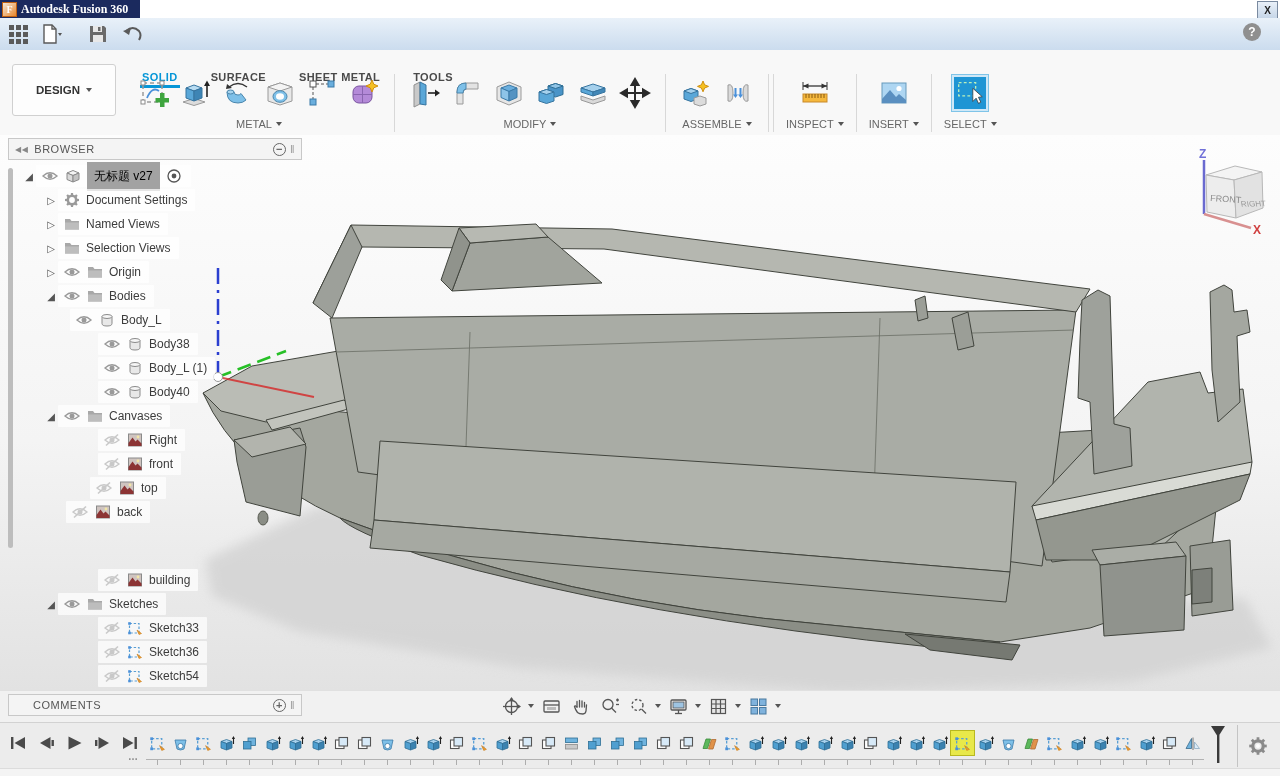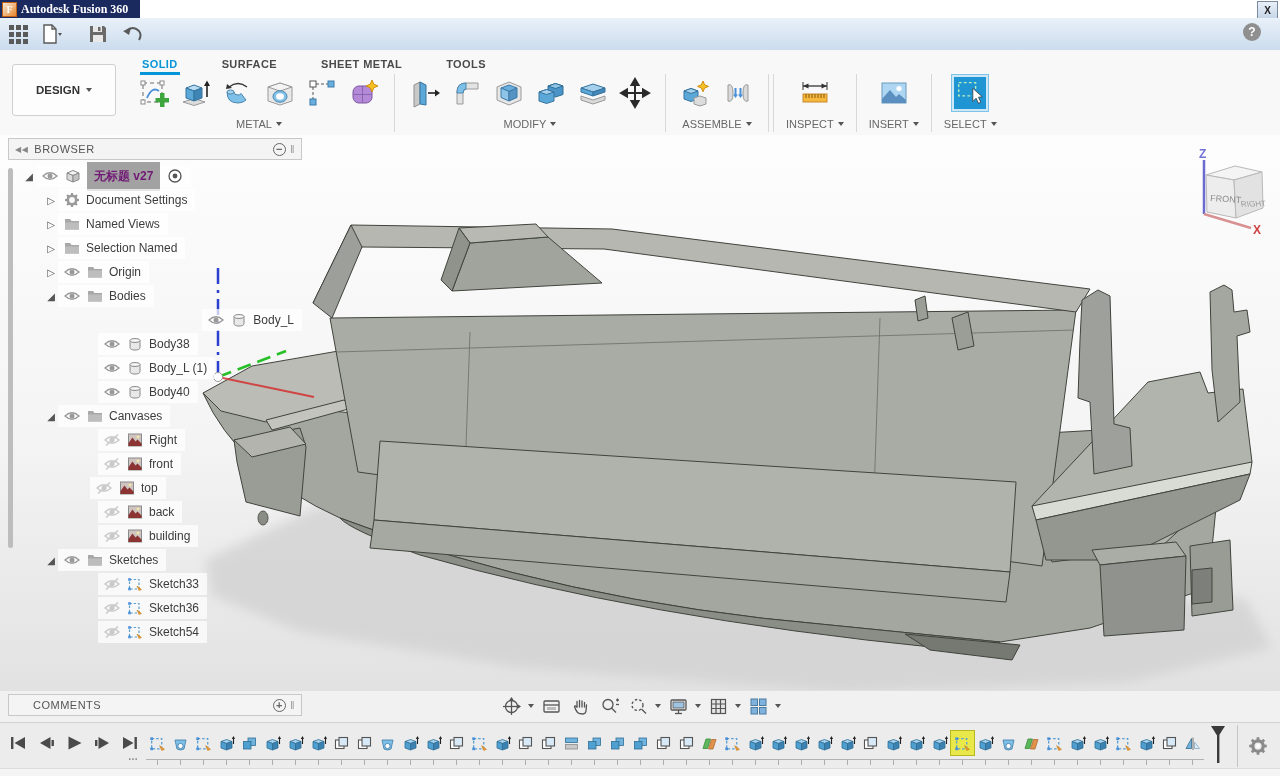--- a/index.html
+++ b/index.html
@@ -13,21 +13,21 @@
   #fusion-logo{width:13px;height:13px;background:linear-gradient(135deg,#f4e8d8,#e8862c);border:1px solid #c06010;color:#fff;font:bold 10px "Liberation Serif",serif;display:flex;align-items:center;justify-content:center;}
   #window-title{color:#fff;font:bold 12px "Liberation Serif",serif;white-space:nowrap;}
   #close-btn{left:1257px;top:1px;width:19px;height:16px;background:linear-gradient(#e9f0f8,#c6d6e8);border:1px solid #7a8aa0;font:bold 10px "Liberation Sans",sans-serif;color:#222;display:flex;align-items:center;justify-content:center;cursor:pointer;}
   #qat{left:0;top:18px;width:1280px;height:32px;background:linear-gradient(#e9f1f9,#cbdcee);}
   .qat-icon{position:absolute;top:5px;width:24px;height:22px;display:flex;align-items:center;justify-content:center;}
   #help-btn{left:1243px;top:23px;width:18px;height:18px;border-radius:50%;background:#8f8f8f;color:#fff;font:bold 12px "Liberation Sans",sans-serif;display:flex;align-items:center;justify-content:center;}
   .caret{width:0;height:0;border-left:3.5px solid transparent;border-right:3.5px solid transparent;border-top:4px solid #555;display:inline-block;}
   
   #ribbon{left:0;top:50px;width:1280px;height:85px;background:#f8f8f8;border-bottom:1px solid #cfcfcf;}
   #design-btn{left:12px;top:14px;width:102px;height:50px;background:#fdfdfd;border:1px solid #d0d0d0;border-radius:3px;display:flex;align-items:center;justify-content:center;gap:6px;font:bold 11.5px "Liberation Sans",sans-serif;color:#333;}
-  #tabs{left:140px;top:5px;display:flex;gap:40px;height:20px;}
+  #tabs{left:140px;top:18px;display:flex;gap:29px;height:20px;}
   .tab{font:bold 11px "Liberation Sans",sans-serif;color:#4a4a4a;letter-spacing:.4px;padding:3px 2px;cursor:pointer;}
   .tab.active{color:#0696d7;border-bottom:3px solid #0696d7;}
   #groups{left:126px;top:22px;display:flex;align-items:stretch;height:62px;}
   .group{display:flex;flex-direction:column;align-items:center;padding:0 10px;}
   .group-icons{display:flex;gap:6px;align-items:center;height:42px;}
   .ribbon-icon{width:36px;height:36px;display:flex;align-items:center;justify-content:center;cursor:pointer;}
   .ribbon-icon svg{width:32px;height:32px;}
   .ribbon-icon.active-tool{background:#cfe8f7;outline:1px solid #7fc4e8;}
   .group-label{margin-top:4px;font:11px "Liberation Sans",sans-serif;color:#666;display:flex;align-items:center;gap:4px;}
   .group-sep{width:1px;background:#d8d8d8;margin:2px 2px;}
@@ -38,21 +38,21 @@
   .hdr-title{flex:1;}
   .circle-btn{width:13px;height:13px;border-radius:50%;border:1.5px solid #666;color:#666;font:bold 11px/11px "Liberation Sans",sans-serif;text-align:center;box-sizing:border-box;margin-right:4px;}
   .grip{color:#999;font-size:11px;}
   #browser-panel{left:8px;top:138px;width:294px;}
   #browser-scroll{left:8px;top:168px;width:5px;height:380px;background:#bdbdbd;border-radius:3px;}
   #tree{margin-top:4px;}
   .tree-row{display:flex;align-items:center;height:24px;}
   .expander{width:14px;font-size:10px;color:#555;text-align:center;cursor:pointer;flex:none;}
   .row-pill{display:flex;align-items:center;gap:6px;background:rgba(255,255,255,.72);height:22px;padding:0 8px 0 5px;border-radius:1px;}
   .tree-label{font:12px "Liberation Sans",sans-serif;color:#3c3c3c;white-space:nowrap;}
-  .tree-label.selected{background:#a2a2a2;color:#701a75;font-weight:bold;padding:6px 7px;}
+  .tree-label.selected{background:#a2a2a2;color:#000000;font-weight:normal;padding:6px 7px;}
   .ticon{width:17px;height:17px;display:flex;align-items:center;justify-content:center;flex:none;}
   .ticon svg{width:16px;height:16px;}
   
   #bottom-band{left:0;top:690px;width:1280px;height:32px;background:#f1f1f1;border-top:1px solid #e0e0e0;}
   #comments-panel{left:8px;top:694px;width:294px;}
   #navbar{left:50%;top:694px;transform:translateX(-50%);display:flex;align-items:center;gap:5px;}
   .nav-icon{width:24px;height:24px;display:flex;align-items:center;justify-content:center;cursor:pointer;}
   .nav-icon svg{width:21px;height:21px;}
   
   #timeline{left:0;top:722px;width:1280px;height:46px;background:#ececec;border-top:1px solid #d2d2d2;}
@@ -481,21 +481,21 @@
       </div>
       <div class="tree-row" style="padding-left: 36px;">
         <span class="expander">▷</span>
         <span class="row-pill">
           <span class="ticon">
             <svg viewBox="0 0 16 14">
               <path d="M1,4 L1,2 L6,2 L7.5,4 L15,4 L15,12.5 L1,12.5 Z" fill="#a8a8a8"></path>
               <rect x="1" y="5.5" width="14" height="7" fill="#bdbdbd"></rect>
             </svg>
           </span>
-          <span class="tree-label">Selection Named</span>
+          <span class="tree-label">Selection Views</span>
         </span>
       </div>
       <div class="tree-row" style="padding-left: 36px;">
         <span class="expander">▷</span>
         <span class="row-pill">
           <span class="ticon">
             <svg width="16" height="13" viewBox="0 0 16 13">
               <path d="M1,6.5 Q8,0 15,6.5 Q8,13 1,6.5Z" fill="none" stroke="#9a9a9a" stroke-width="1.4"></path>
               <circle cx="8" cy="6.5" r="2.5" fill="#9a9a9a"></circle>
             </svg>
@@ -520,21 +520,21 @@
           </span>
           <span class="ticon">
             <svg viewBox="0 0 16 14">
               <path d="M1,4 L1,2 L6,2 L7.5,4 L15,4 L15,12.5 L1,12.5 Z" fill="#a8a8a8"></path>
               <rect x="1" y="5.5" width="14" height="7" fill="#bdbdbd"></rect>
             </svg>
           </span>
           <span class="tree-label">Bodies</span>
         </span>
       </div>
-      <div class="tree-row" style="padding-left: 48px; justify-content: flex-end;">
+      <div class="tree-row" style="padding-left: 48px;">
         <span class="expander"></span>
         <span class="row-pill">
           <span class="ticon">
             <svg width="16" height="13" viewBox="0 0 16 13">
               <path d="M1,6.5 Q8,0 15,6.5 Q8,13 1,6.5Z" fill="none" stroke="#9a9a9a" stroke-width="1.4"></path>
               <circle cx="8" cy="6.5" r="2.5" fill="#9a9a9a"></circle>
             </svg>
           </span>
           <span class="ticon">
             <svg viewBox="0 0 16 16">
@@ -670,41 +670,41 @@
           <span class="ticon">
             <svg viewBox="0 0 16 16">
               <rect x="1.5" y="2" width="13" height="12" fill="#cfc4c0" stroke="#8a8a8a"></rect>
               <path d="M1.5,11 L5.5,5.5 L8.5,9.5 L10.5,7.5 L14.5,11.5 L14.5,14 L1.5,14 Z" fill="#8c3434"></path>
               <circle cx="11" cy="5" r="1.4" fill="#f2e6a4"></circle>
             </svg>
           </span>
           <span class="tree-label">top</span>
         </span>
       </div>
-      <div class="tree-row" style="padding-left: 76px;">
+      <div class="tree-row" style="padding-left: 44px;">
         <span class="expander"></span>
         <span class="row-pill">
           <span class="ticon">
             <svg width="16" height="13" viewBox="0 0 16 13">
               <path d="M1,6.5 Q8,0 15,6.5 Q8,13 1,6.5Z" fill="none" stroke="#c9c9c9" stroke-width="1.4"></path>
               <circle cx="8" cy="6.5" r="2.5" fill="#c9c9c9"></circle>
               <line x1="2" y1="12" x2="14" y2="1" stroke="#c9c9c9" stroke-width="1.6"></line>
             </svg>
           </span>
           <span class="ticon">
             <svg viewBox="0 0 16 16">
               <rect x="1.5" y="2" width="13" height="12" fill="#cfc4c0" stroke="#8a8a8a"></rect>
               <path d="M1.5,11 L5.5,5.5 L8.5,9.5 L10.5,7.5 L14.5,11.5 L14.5,14 L1.5,14 Z" fill="#8c3434"></path>
               <circle cx="11" cy="5" r="1.4" fill="#f2e6a4"></circle>
             </svg>
           </span>
           <span class="tree-label">back</span>
         </span>
       </div>
-      <div class="tree-row" style="padding-left: 76px;">
+      <div class="tree-row" style="padding-left: 76px; margin-top: 44px;">
         <span class="expander"></span>
         <span class="row-pill">
           <span class="ticon">
             <svg width="16" height="13" viewBox="0 0 16 13">
               <path d="M1,6.5 Q8,0 15,6.5 Q8,13 1,6.5Z" fill="none" stroke="#c9c9c9" stroke-width="1.4"></path>
               <circle cx="8" cy="6.5" r="2.5" fill="#c9c9c9"></circle>
               <line x1="2" y1="12" x2="14" y2="1" stroke="#c9c9c9" stroke-width="1.6"></line>
             </svg>
           </span>
           <span class="ticon">

